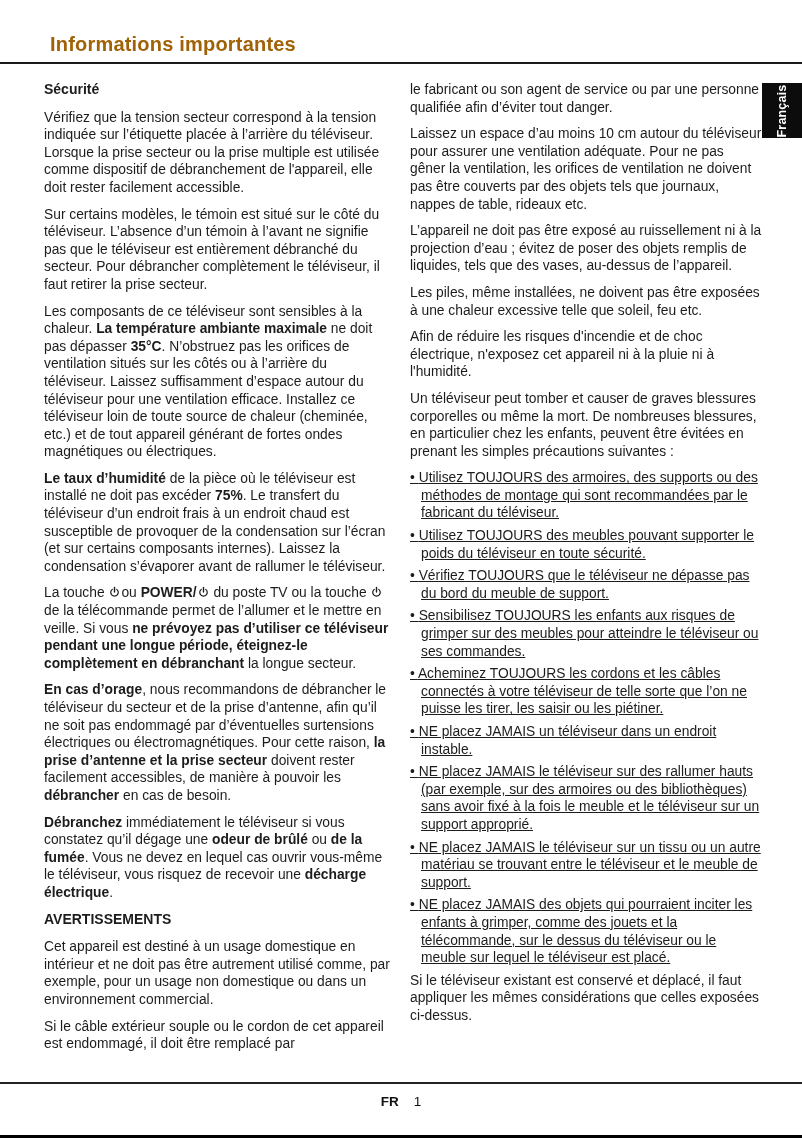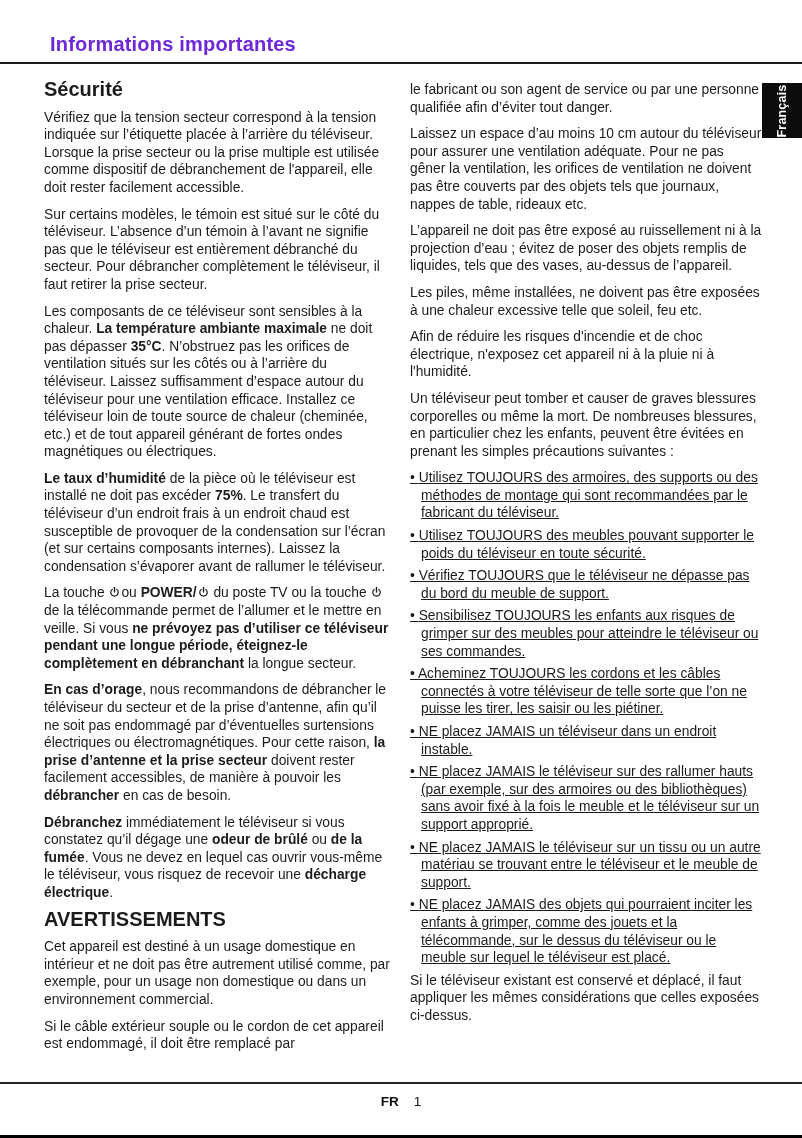--- a/index.html
+++ b/index.html
@@ -3,35 +3,35 @@
 <meta charset="utf-8">
 <style>
   html,body{margin:0;padding:0;}
   body{
     width:802px;height:1138px;position:relative;background:#ffffff;
     font-family:"Liberation Sans","DejaVu Sans",sans-serif;
     color:#1c1c1c;overflow:hidden;
   }
   .page-title{
     position:absolute;left:50px;top:33px;margin:0;
-    font-size:20px;font-weight:bold;letter-spacing:0.2px;color:#6d28d9;
+    font-size:20px;font-weight:bold;letter-spacing:0.2px;color:#a16207;
   }
   .title-rule{position:absolute;left:0;top:62px;width:802px;height:2px;background:#1a1a1a;}
   .lang-tab{
     position:absolute;right:0;top:83px;width:40px;height:55px;background:#0c0c0c;
     display:flex;align-items:center;justify-content:center;
   }
   .lang-tab span{
     transform:rotate(-90deg);white-space:nowrap;color:#fff;
     font-size:12.5px;font-weight:bold;letter-spacing:0.2px;
   }
   .col{position:absolute;top:81px;font-size:13.8px;line-height:17.6px;}
   .col-left{left:44px;width:347px;}
   .col-right{left:410px;width:352px;}
-  .heading{font-weight:bold;margin:0 0 10px 0;font-size:20px;}
+  .heading{font-weight:bold;margin:0 0 10px 0;font-size:14px;}
   .para{margin:0 0 9px 0;}
   .bullet{margin:0 0 5px 0;padding-left:11px;text-indent:-11px;text-decoration:underline;}
   .b{font-weight:bold;}
   .power{display:inline-block;vertical-align:-1.5px;margin:0 1px;}
   .power svg{display:block;}
   .footer-rule{position:absolute;left:0;top:1082px;width:802px;height:2px;background:#222;}
   .footer{
     position:absolute;left:0;top:1094px;width:802px;
     display:flex;justify-content:center;align-items:flex-end;gap:15px;
     font-size:13.5px;color:#111;

